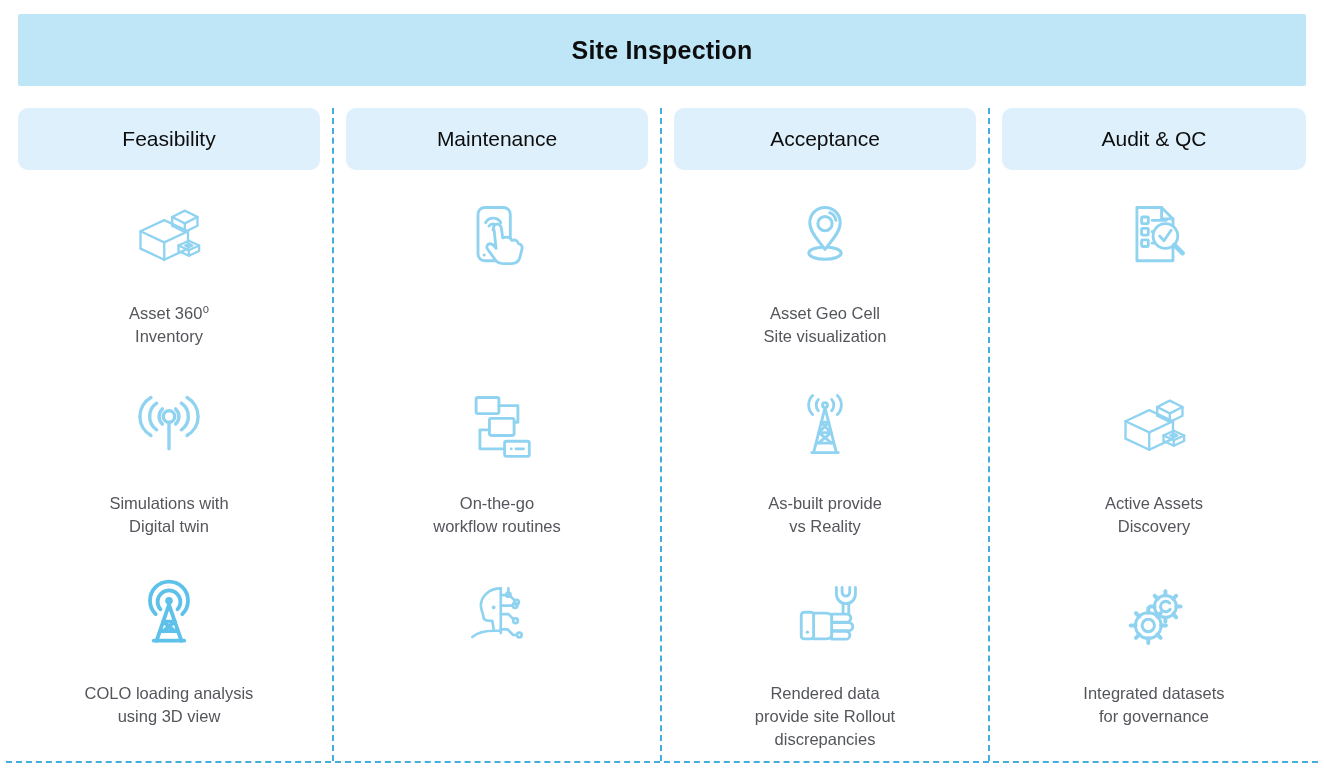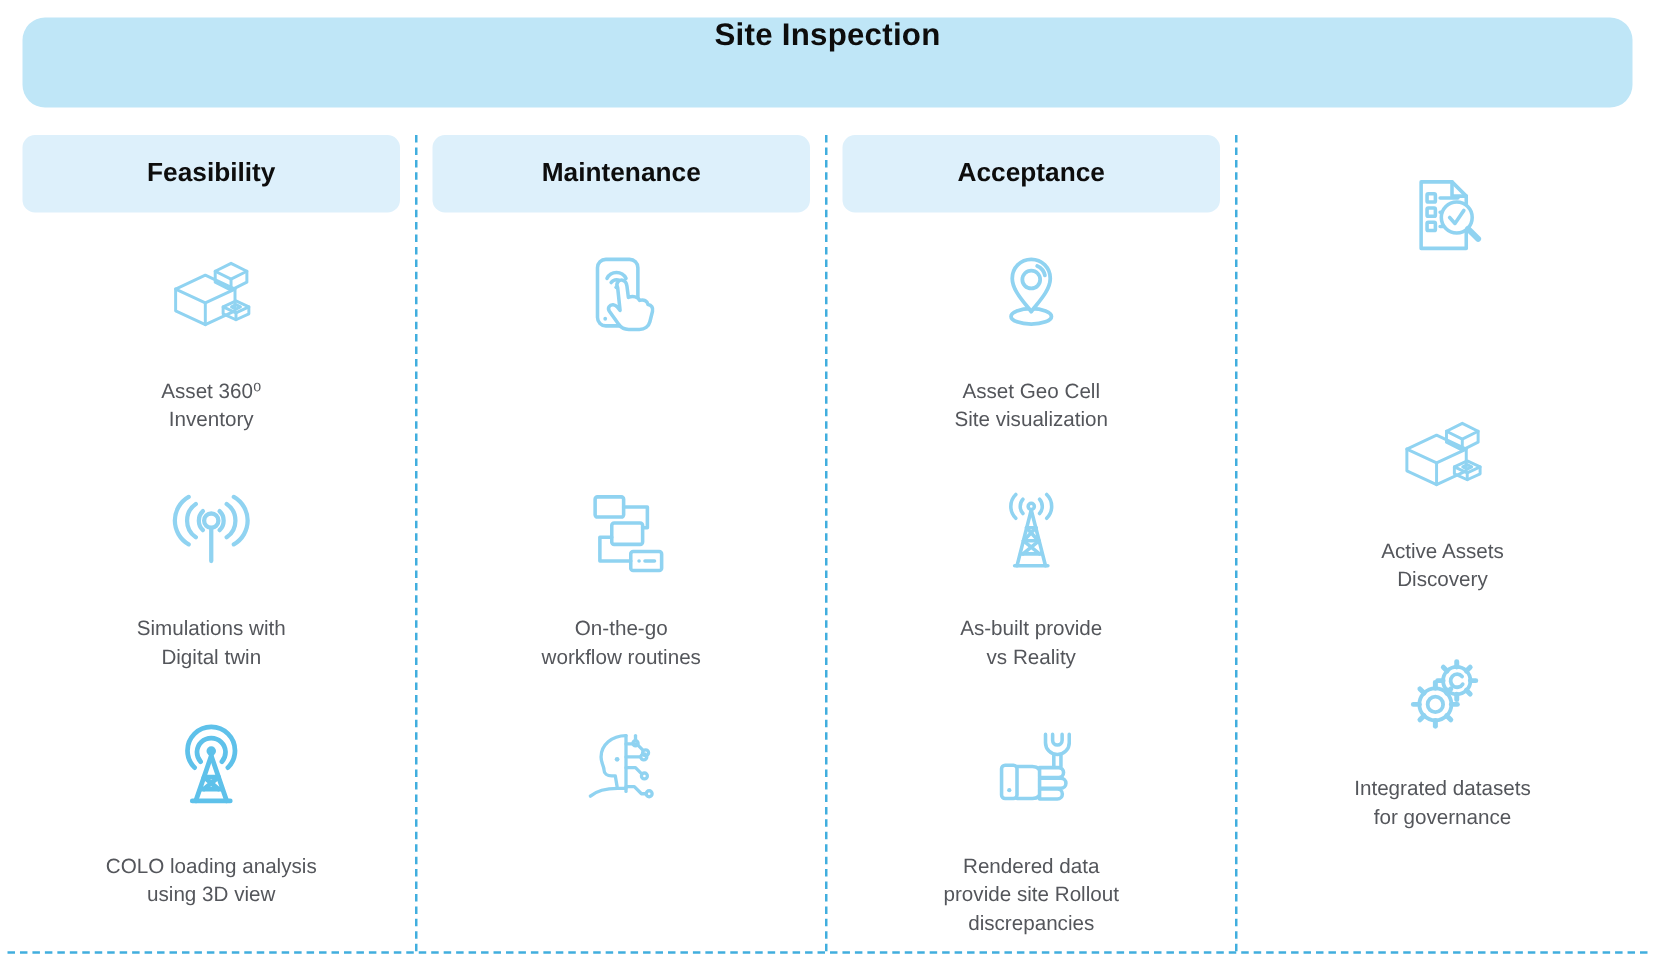--- a/index.html
+++ b/index.html
@@ -12,39 +12,39 @@
     --label:#54565b;
   }
   *{box-sizing:border-box;margin:0;padding:0;}
   html,body{background:#ffffff;}
   body{
     width:1324px;height:783px;overflow:hidden;
     font-family:"Liberation Sans","DejaVu Sans",sans-serif;
     color:var(--title);
   }
   .banner{
-    margin:14px 18px 0 18px;height:72px;border-radius:18px;
+    margin:14px 18px 0 18px;height:72px;border-radius:2px;
     background:var(--banner_bg);
-    display:flex;justify-content:center;
+    display:flex;align-items:center;justify-content:center;
   }
   .banner h1{
     font-size:25px;font-weight:700;color:var(--title);letter-spacing:.2px;
   }
   .columns{
     margin:22px 6px 0 6px;height:655px;
     display:grid;grid-template-columns:1fr 1fr 1fr 1fr;
     border-bottom:2px dashed var(--dash);
   }
   .col{padding:0 12px;}
   .col.sep{border-right:2px dashed var(--dash);}
   .col-header{
     height:62px;border-radius:10px;background:var(--header_bg);
     display:flex;align-items:center;justify-content:center;
   }
-  .col-header span{font-size:21px;font-weight:700;color:var(--title);}
+  .col-header span{font-size:21px;font-weight:400;color:var(--title);}
   .item{
     height:190px;padding-top:28px;
     display:flex;flex-direction:column;align-items:center;gap:28px;
   }
   .icon-wrap{height:76px;display:flex;align-items:center;justify-content:center;}
   .icon{width:76px;height:76px;color:var(--icon);}
   .icon.dark{color:var(--icon_dark);}
   .label{
     font-size:16.5px;line-height:23px;color:var(--label);
     text-align:center;white-space:pre-line;
@@ -321,20 +321,23 @@
             <use href="#icon-wrench-hand"></use>
           </svg>
       </span>
       <div class="label">Rendered data
 provide site Rollout
 discrepancies</div>
     </div>
   </section>
 
   <section class="col">
+    <div class="col-header">
+      <span>Audit &amp; QC</span>
+    </div>
     <div class="item">
       <span class="icon-wrap">
         <svg class="icon" viewBox="0 0 80 80">
             <use href="#icon-checklist-magnifier"></use>
           </svg>
       </span>
     </div>
     <div class="item">
       <span class="icon-wrap">
         <svg class="icon" viewBox="0 0 96 80">

